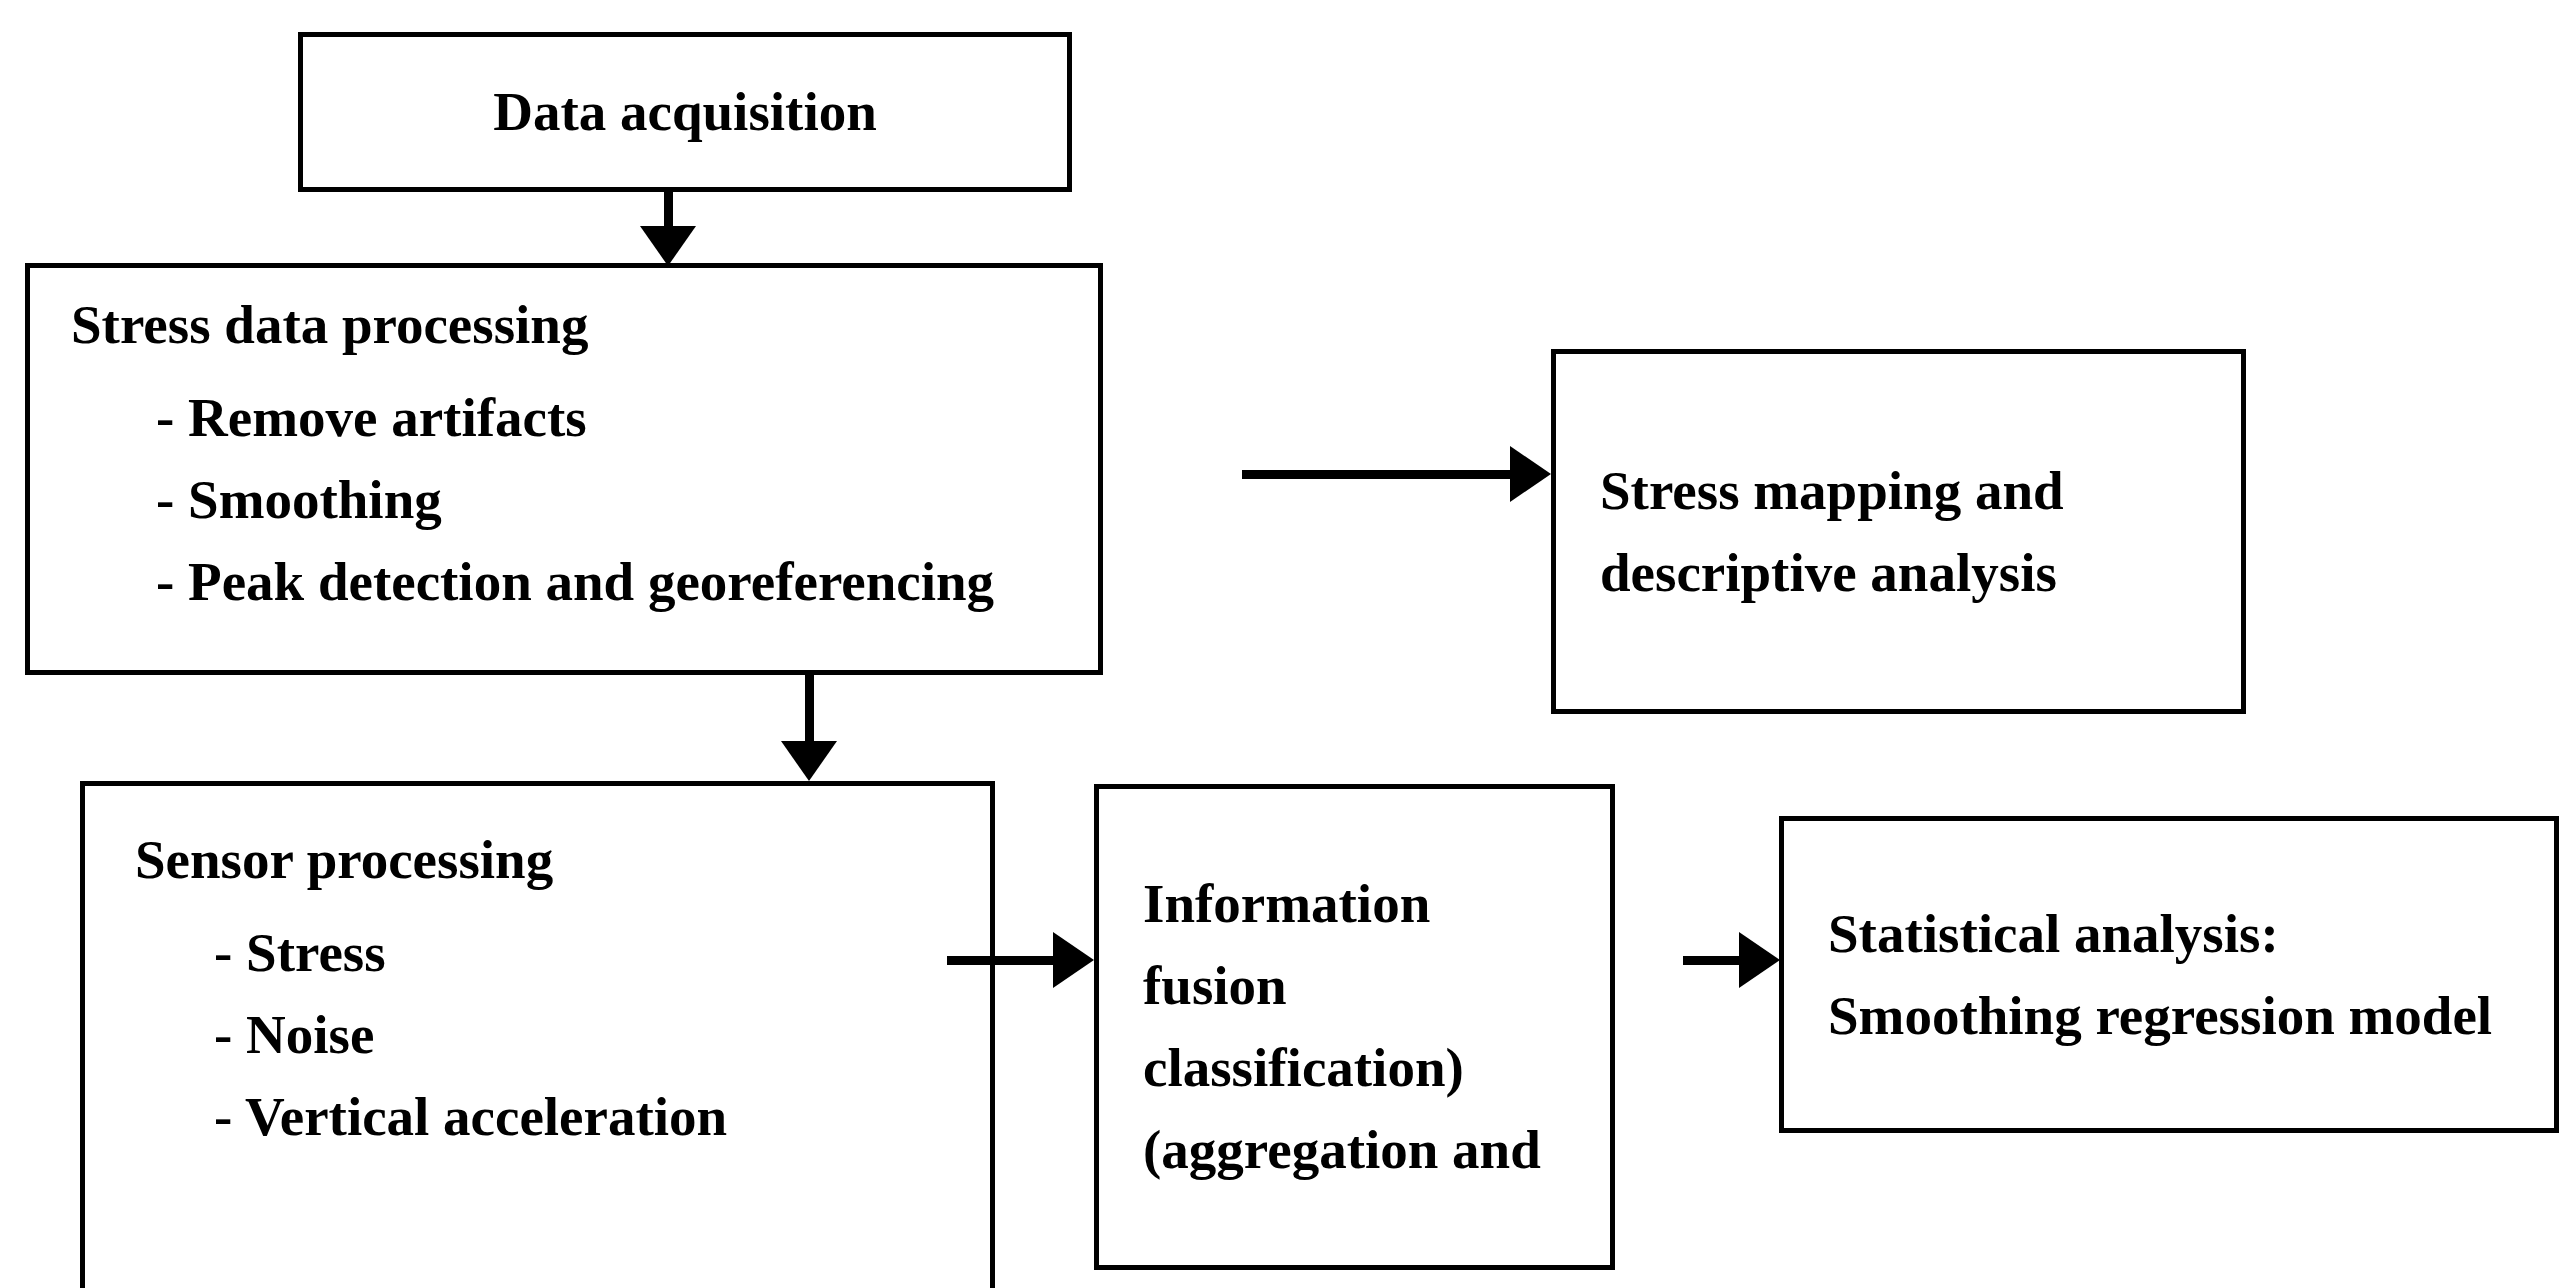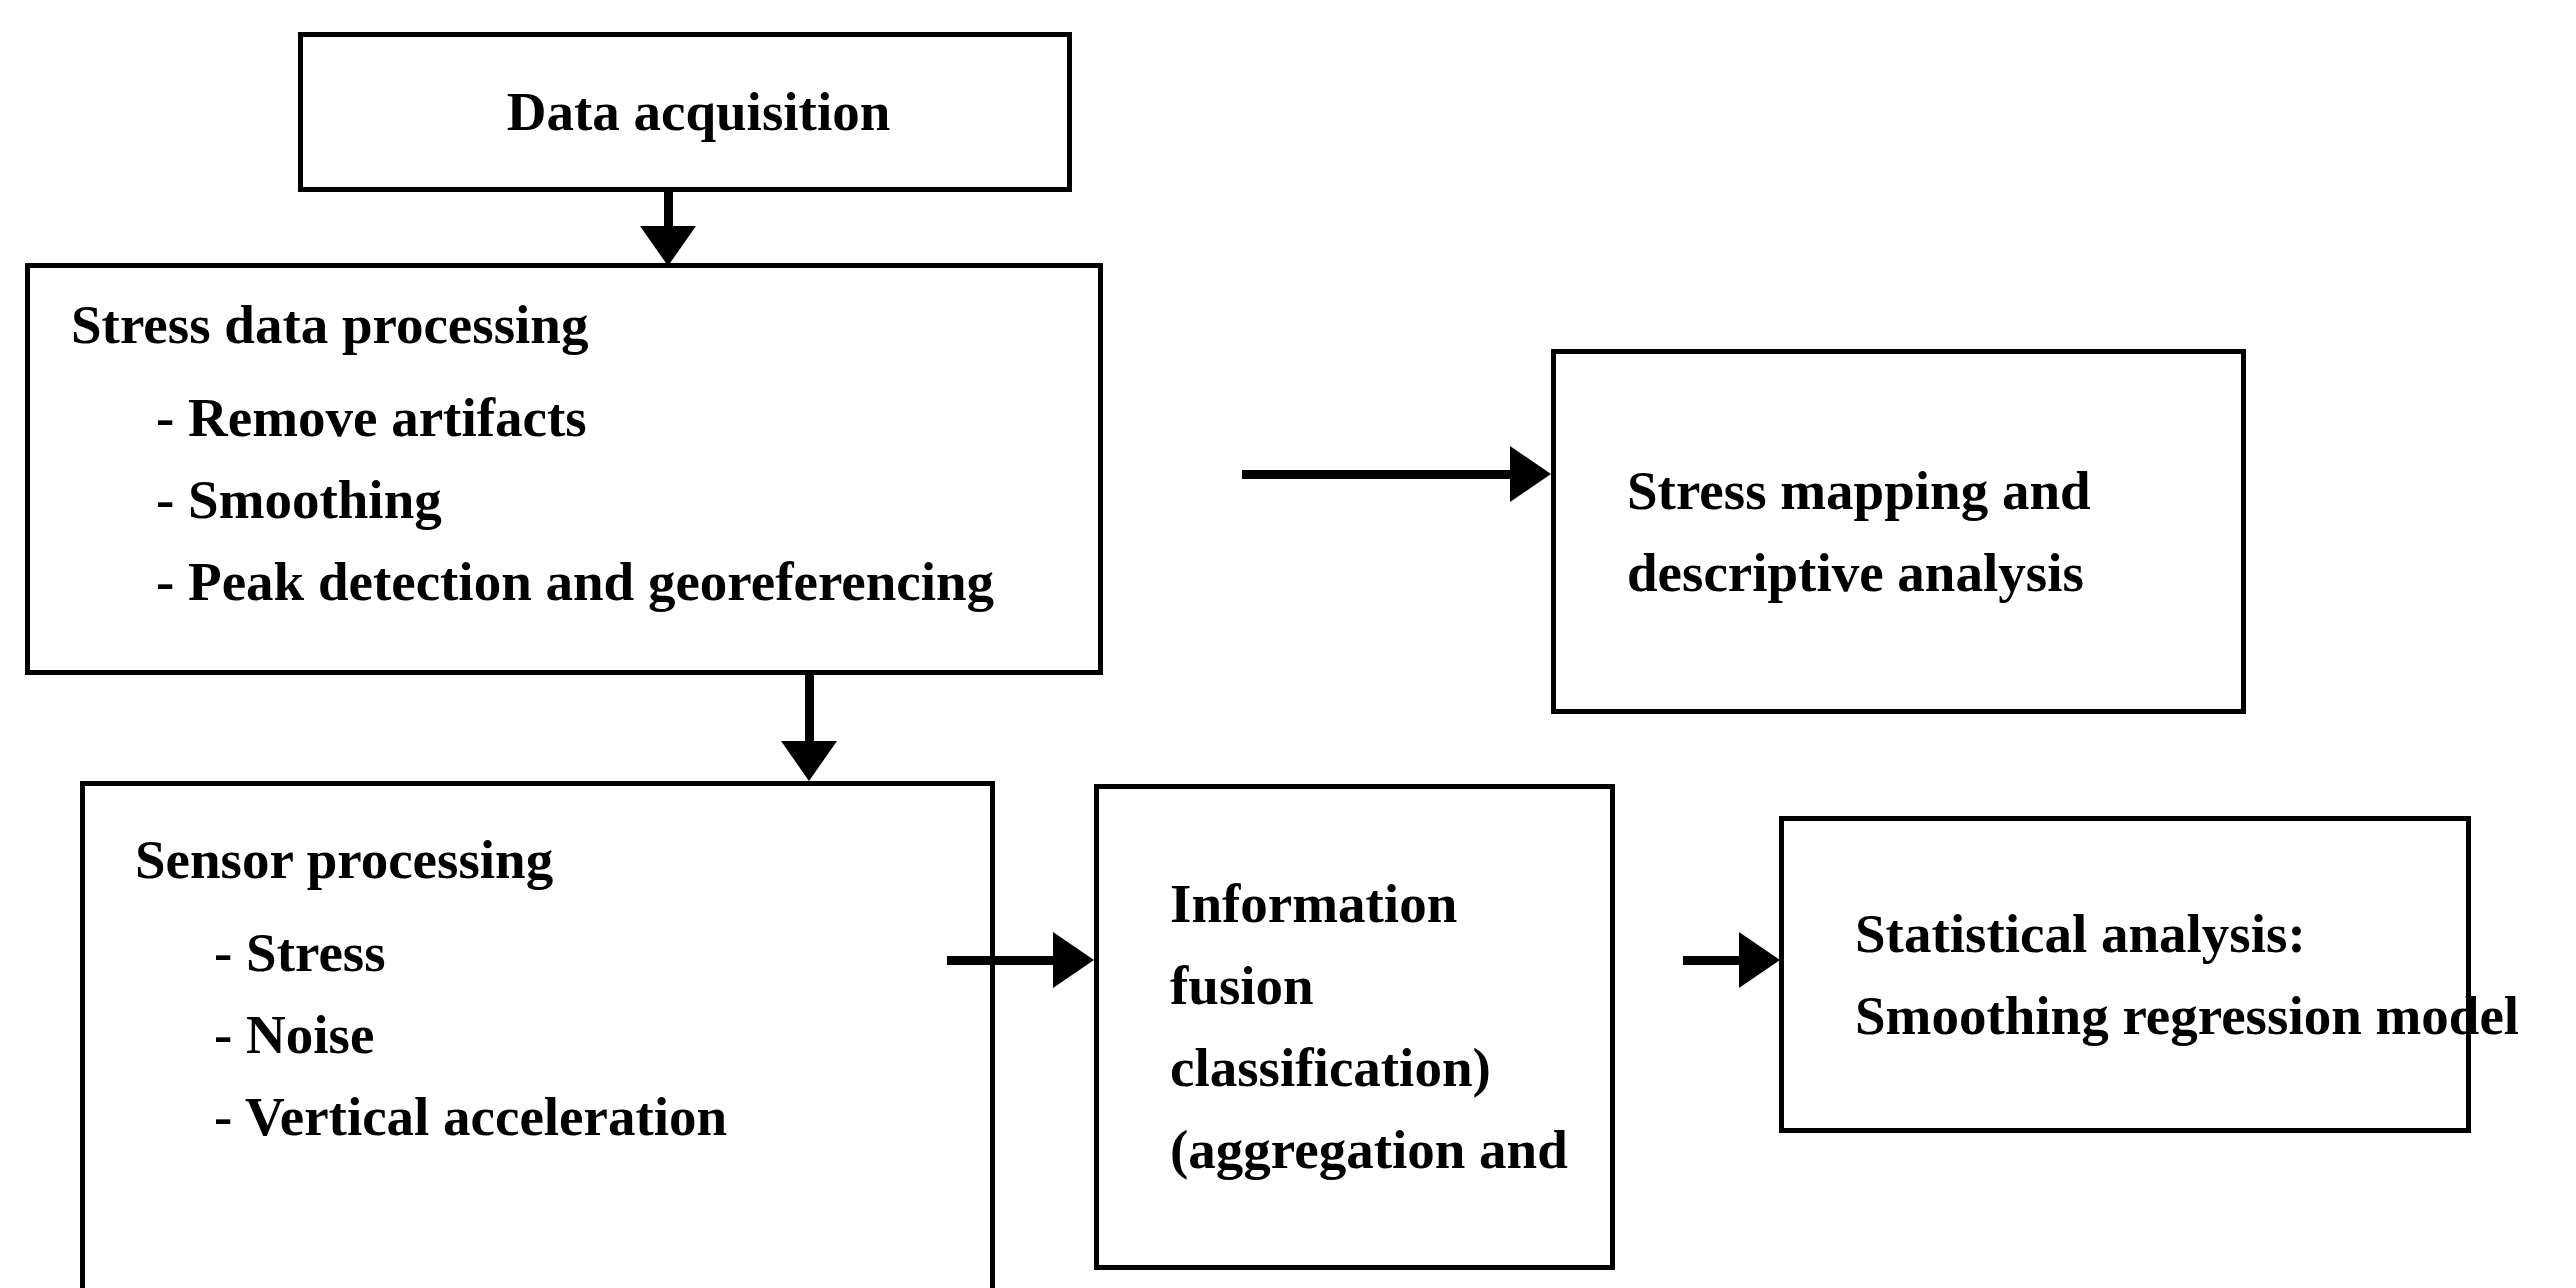--- a/index.html
+++ b/index.html
@@ -22,21 +22,21 @@
     overflow: hidden;
   }
   .box {
     position: absolute;
     border: 5.7px solid var(--ink);
     box-sizing: border-box;
     font-size: 55px;
     line-height: 82px;
     background: var(--bg);
   }
-  .box .line { white-space: nowrap; margin-left: 27px; }
+  .box .line { white-space: nowrap; }
   .hv-center {
     display: flex;
     align-items: center;
     justify-content: center;
   }
   .v-center {
     display: flex;
     flex-direction: column;
     justify-content: center;
     padding-left: 44px;
@@ -127,19 +127,19 @@
     <div class="line">fusion</div>
     <div class="line">classification)</div>
     <div class="line">(aggregation and</div>
   </div>
 
   <div class="arrow">
     <div class="shaft" style="left:1683px; top:956px; width:60px; height:8.5px;"></div>
     <div class="head head-right" style="left:1739px; top:932px;"></div>
   </div>
 
-  <div class="box v-center" id="box-statistical-analysis" style="left:1779px; top:816px; width:692px; height:317px;">
+  <div class="box v-center" id="box-statistical-analysis" style="left:1779px; top:816px; width:780px; height:317px;">
     <div class="line">Statistical analysis:</div>
     <div class="line">Smoothing regression model</div>
   </div>
 
 </div>
 
 
 </body></html>

